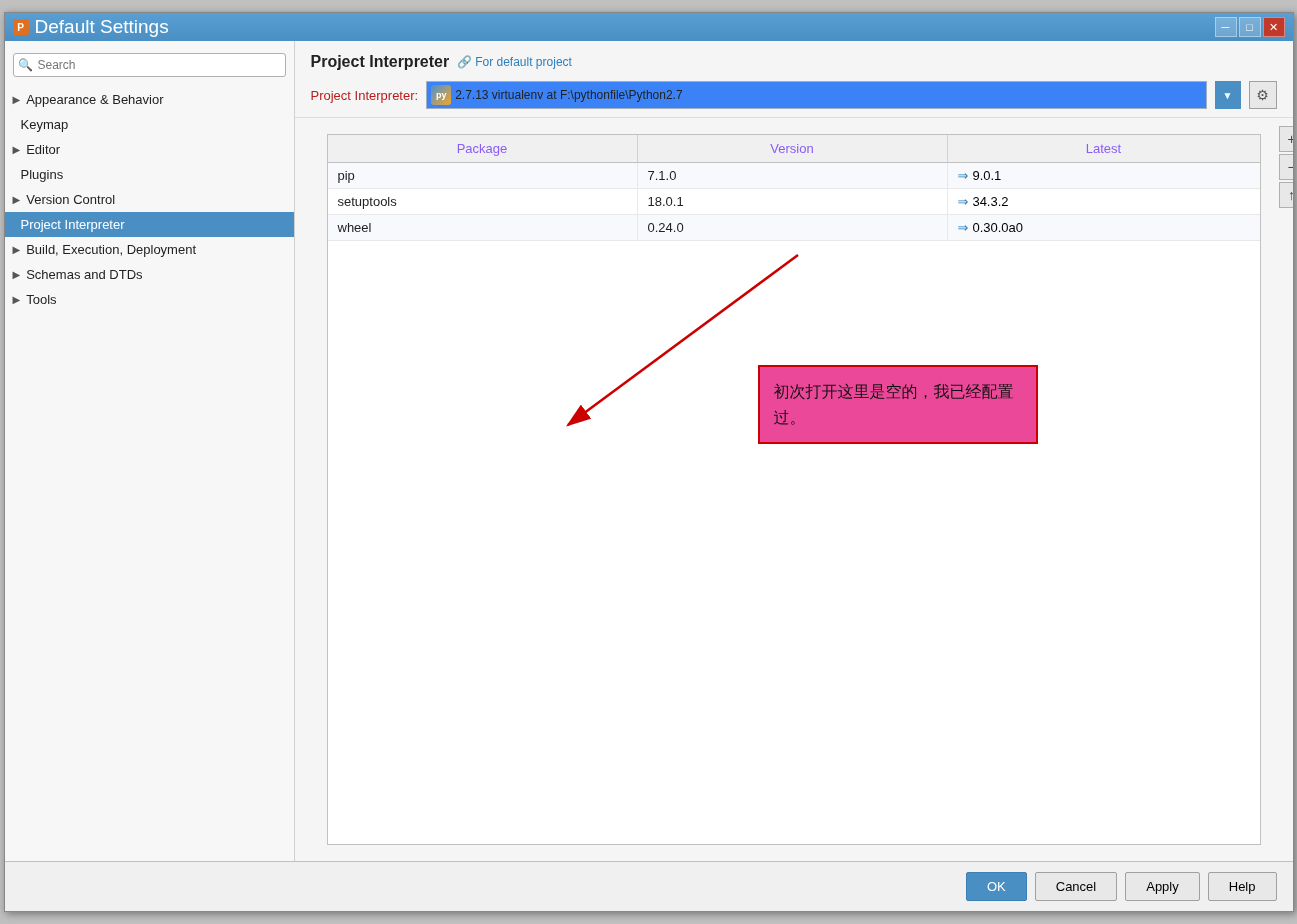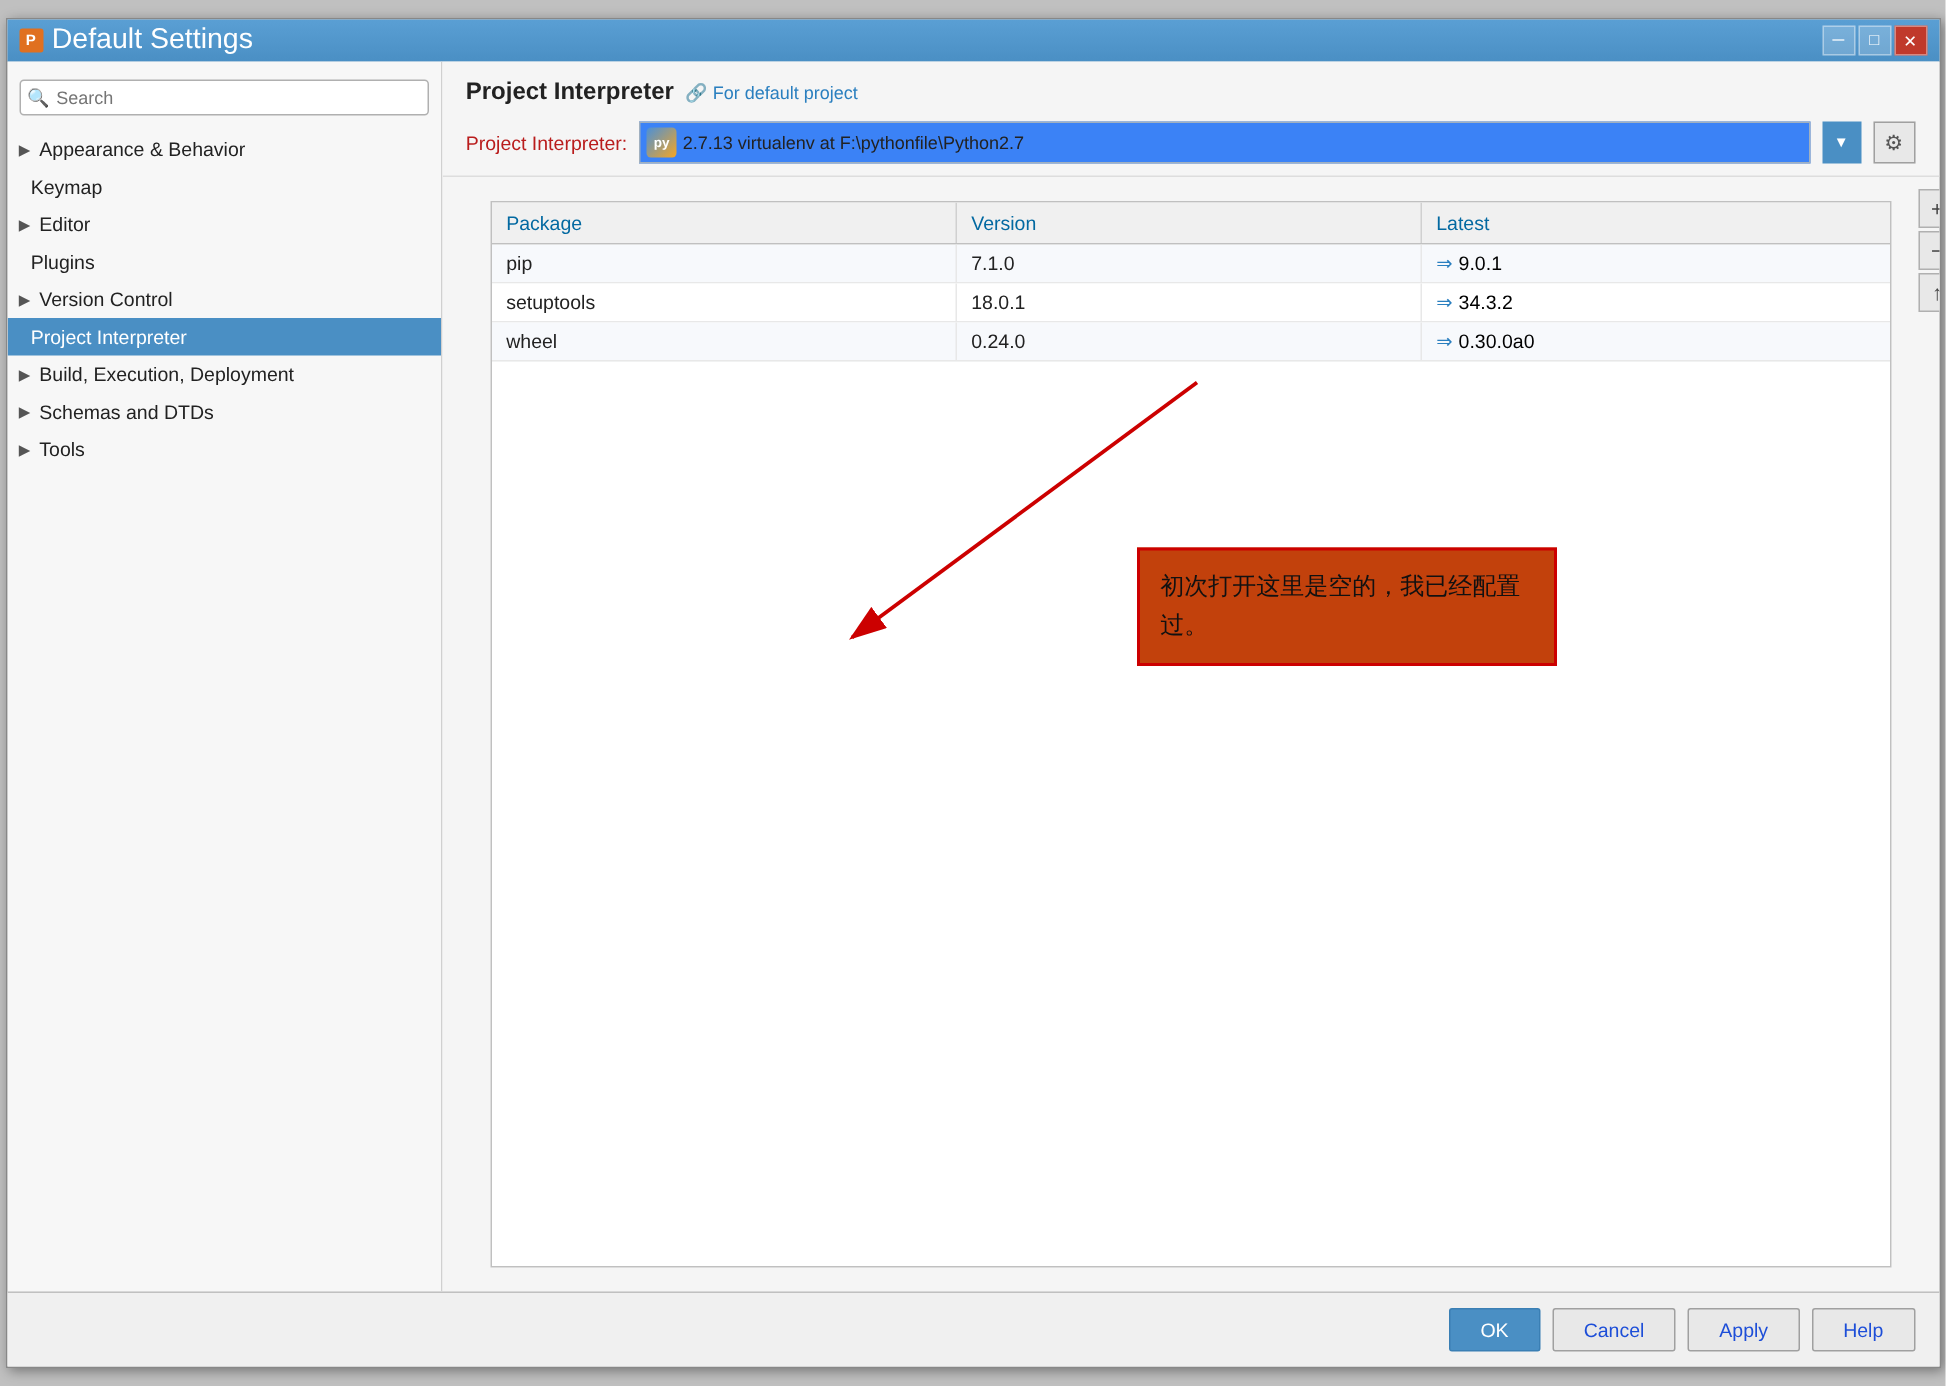--- a/index.html
+++ b/index.html
@@ -240,21 +240,22 @@
     .table-header {
       display: grid;
       grid-template-columns: 310px 310px 1fr;
       border-bottom: 1px solid #c0c0c0;
       background: #f0f0f0;
       flex-shrink: 0;
     }
     .table-header-cell {
       padding: 6px 10px;
       font-size: 13px;
-      color: #0369a1;
+      color: #8b5cf6;
+      text-align: center;
       border-right: 1px solid #d0d0d0;
     }
     .table-header-cell:last-child {
       border-right: none;
     }
     .table-body {
       flex: 1;
       overflow-y: auto;
     }
     .table-row {
@@ -302,21 +303,21 @@
       font-size: 14px;
       color: #444;
     }
     
     .annotation-box {
       position: absolute;
       left: 430px;
       top: 230px;
       width: 280px;
       border: 2px solid #cc0000;
-      background: #c2410c;
+      background: #ec4899;
       padding: 12px 14px;
       font-size: 16px;
       color: #111;
       line-height: 1.6;
       z-index: 10;
     }
     
     .red-arrow-svg {
       position: absolute;
       left: 180px;
@@ -336,21 +337,21 @@
       gap: 8px;
       flex-shrink: 0;
     }
     .dialog-btn {
       padding: 6px 20px;
       font-size: 13px;
       cursor: pointer;
       border-radius: 2px;
       border: 1px solid #a0a0a0;
       background: #e8e8e8;
-      color: #1d4ed8;
+      color: #000000;
     }
     .dialog-btn.primary {
       background: #4a8fc4;
       color: white;
       border-color: #3a7fb4;
     }
   </style>
 </head>
 <body>
 

